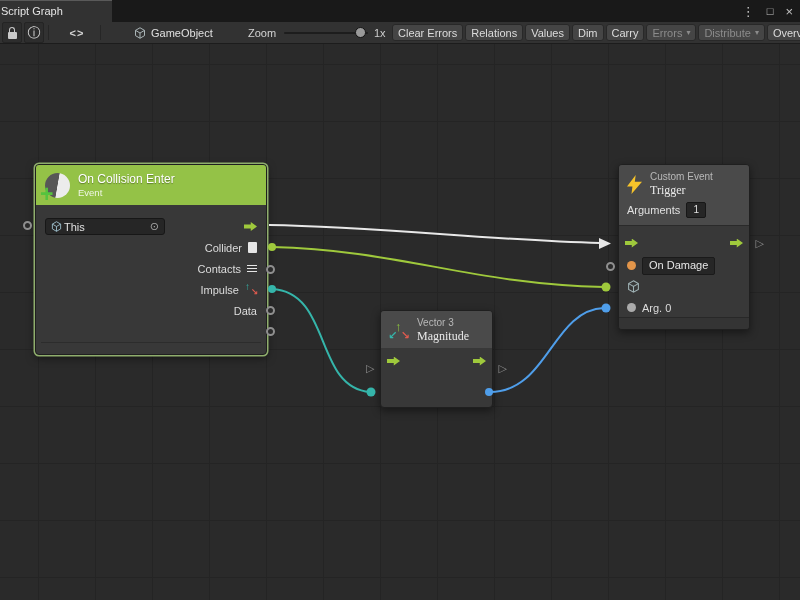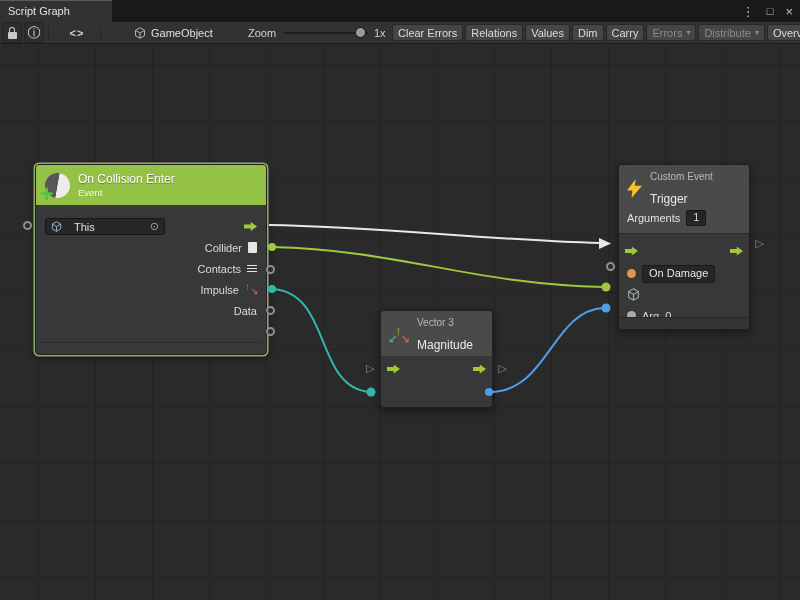--- a/index.html
+++ b/index.html
@@ -2,21 +2,21 @@
 <html><head>
 <meta charset="utf-8">
 <style>
   html,body{margin:0;padding:0;background:#111;}
   .screen{position:relative;width:800px;height:600px;overflow:hidden;background:#282828;
     font-family:"Liberation Sans","DejaVu Sans",sans-serif;font-size:11px;color:#ddd;}
 
   
   .tabbar{position:absolute;top:0;left:0;right:0;height:22px;background:#191919;}
   .tab{position:absolute;left:0;top:0;width:112px;height:22px;line-height:21px;background:#323232;
-    color:#e4e4e4;padding-left:8px;box-sizing:border-box;border-top:1px solid #5a5a5a;}
+    color:#e4e4e4;padding-left:1px;box-sizing:border-box;border-top:1px solid #5a5a5a;}
   .winctrls{position:absolute;right:7px;top:0;height:22px;display:flex;align-items:center;gap:12px;color:#c2c2c2;}
   .wicon{font-size:13px;line-height:1;cursor:default;}
   .wicon.sq{font-size:11px;}
 
   
   .toolbar{position:absolute;top:22px;left:0;right:0;height:22px;background:#323232;border-bottom:1px solid #1c1c1c;box-sizing:border-box;}
   .titem{position:absolute;top:0;height:21px;display:flex;align-items:center;justify-content:center;}
   .vsep{position:absolute;top:3px;width:1px;height:15px;background:#262626;}
   .tbtn{background:#2d2d2d;border:1px solid #242424;border-radius:2px;box-sizing:border-box;}
   .lock{width:9px;height:7px;background:#c9c9c9;border-radius:1px;position:relative;margin-top:5px;}
@@ -46,29 +46,29 @@
   .node{position:absolute;z-index:2;background:#383838;border:1px solid #1f1f1f;border-radius:4px;
     box-shadow:0 3px 8px rgba(0,0,0,.45);box-sizing:border-box;}
   .node.sel{box-shadow:0 0 0 1.5px #8fae6d,0 3px 8px rgba(0,0,0,.5);}
   .nhead{display:flex;align-items:center;gap:8px;box-sizing:border-box;}
   .nhead.event{height:40px;background:#94c247;border-radius:3px 3px 0 0;padding:0 9px;}
   .ev-icon{width:25px;height:25px;border-radius:50%;background:linear-gradient(100deg,#575757 49%,#ececec 51%);position:relative;flex:none;}
   .ev-plus{position:absolute;left:-5px;bottom:-8px;font-size:23px;font-weight:bold;color:#55c33e;line-height:1;}
   .t1{font-size:12px;color:#fff;text-shadow:0 1px 1px rgba(0,0,0,.35);}
   .t2{font-size:9.5px;color:rgba(255,255,255,.85);margin-top:1px;}
   .t2s{font-size:10px;color:#b9b9b9;}
-  .t1g{font-size:12px;color:#e9e9e9;margin-top:10px;}
+  .t1g{font-size:12px;color:#e9e9e9;margin-top:1px;font-family:Liberation Serif, serif;}
 
   .nbody{padding-top:11px;}
   .nrow{height:21px;display:flex;align-items:center;padding:0 9px;box-sizing:border-box;}
   .nrow.first{justify-content:space-between;}
   .nrow.out{justify-content:flex-end;gap:6px;}
   .plabel{color:#dcdcdc;}
   .field{width:120px;height:17px;background:#262626;border:1px solid #171717;border-radius:3px;display:flex;
-    align-items:center;gap:12px;padding:0 5px;box-sizing:border-box;}
+    align-items:center;gap:2px;padding:0 5px;box-sizing:border-box;}
   .fval{flex:1;color:#e0e0e0;}
   .picker{color:#a8a8a8;font-size:11px;line-height:1;}
   .flow-arrow{width:13px;height:9px;background:#9fc93c;flex:none;
     clip-path:polygon(0 28%,52% 28%,52% 0,100% 50%,52% 100%,52% 72%,0 72%);}
   .doc-icon{width:9px;height:11px;background:#e6e6e6;border-radius:1px;flex:none;}
   .list-icon{width:10px;height:8px;flex:none;background:linear-gradient(#e6e6e6 1.5px,transparent 1.5px);background-size:10px 3px;}
   .axes-icon{width:12px;height:12px;position:relative;flex:none;}
   .axes-icon::before{content:"↑";position:absolute;left:0;top:-2px;color:#35b5aa;font-size:10px;font-weight:bold;line-height:1;}
   .axes-icon::after{content:"↘";position:absolute;right:-1px;bottom:-1px;color:#e05a4e;font-size:9px;font-weight:bold;line-height:1;}
   .ndivider{position:absolute;left:5px;right:5px;bottom:11px;height:1px;background:#2c2c2c;}

